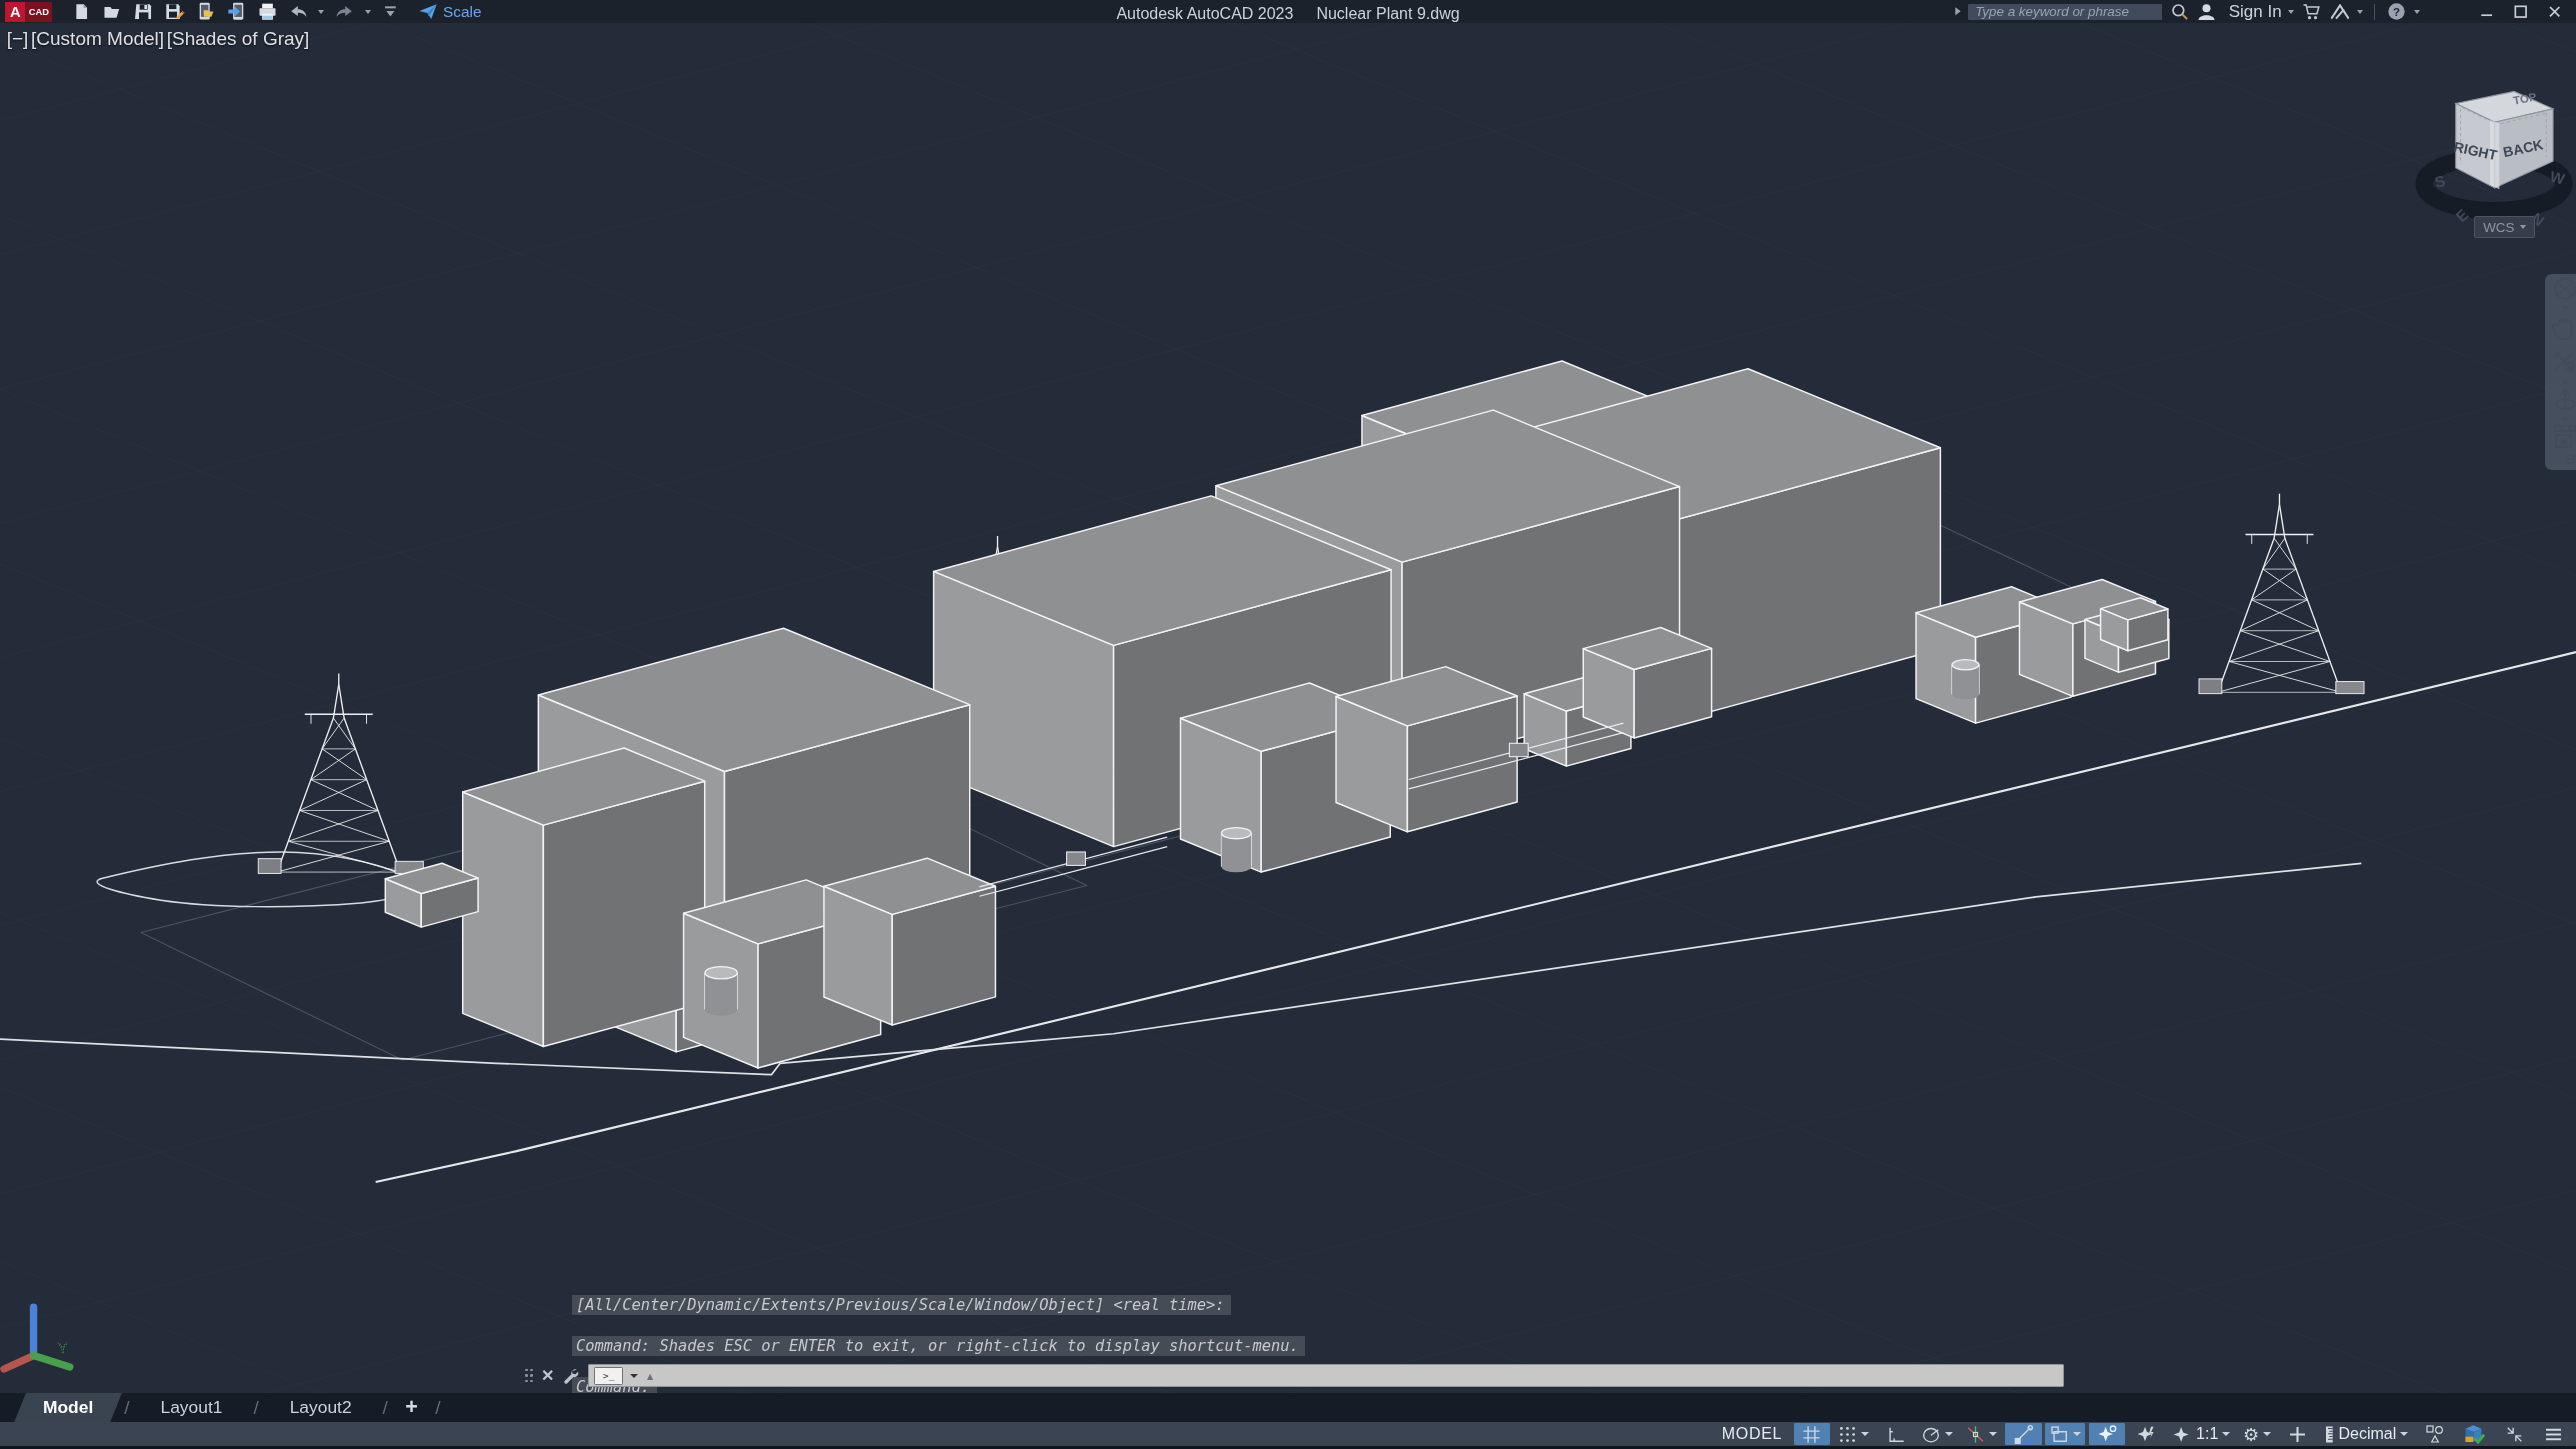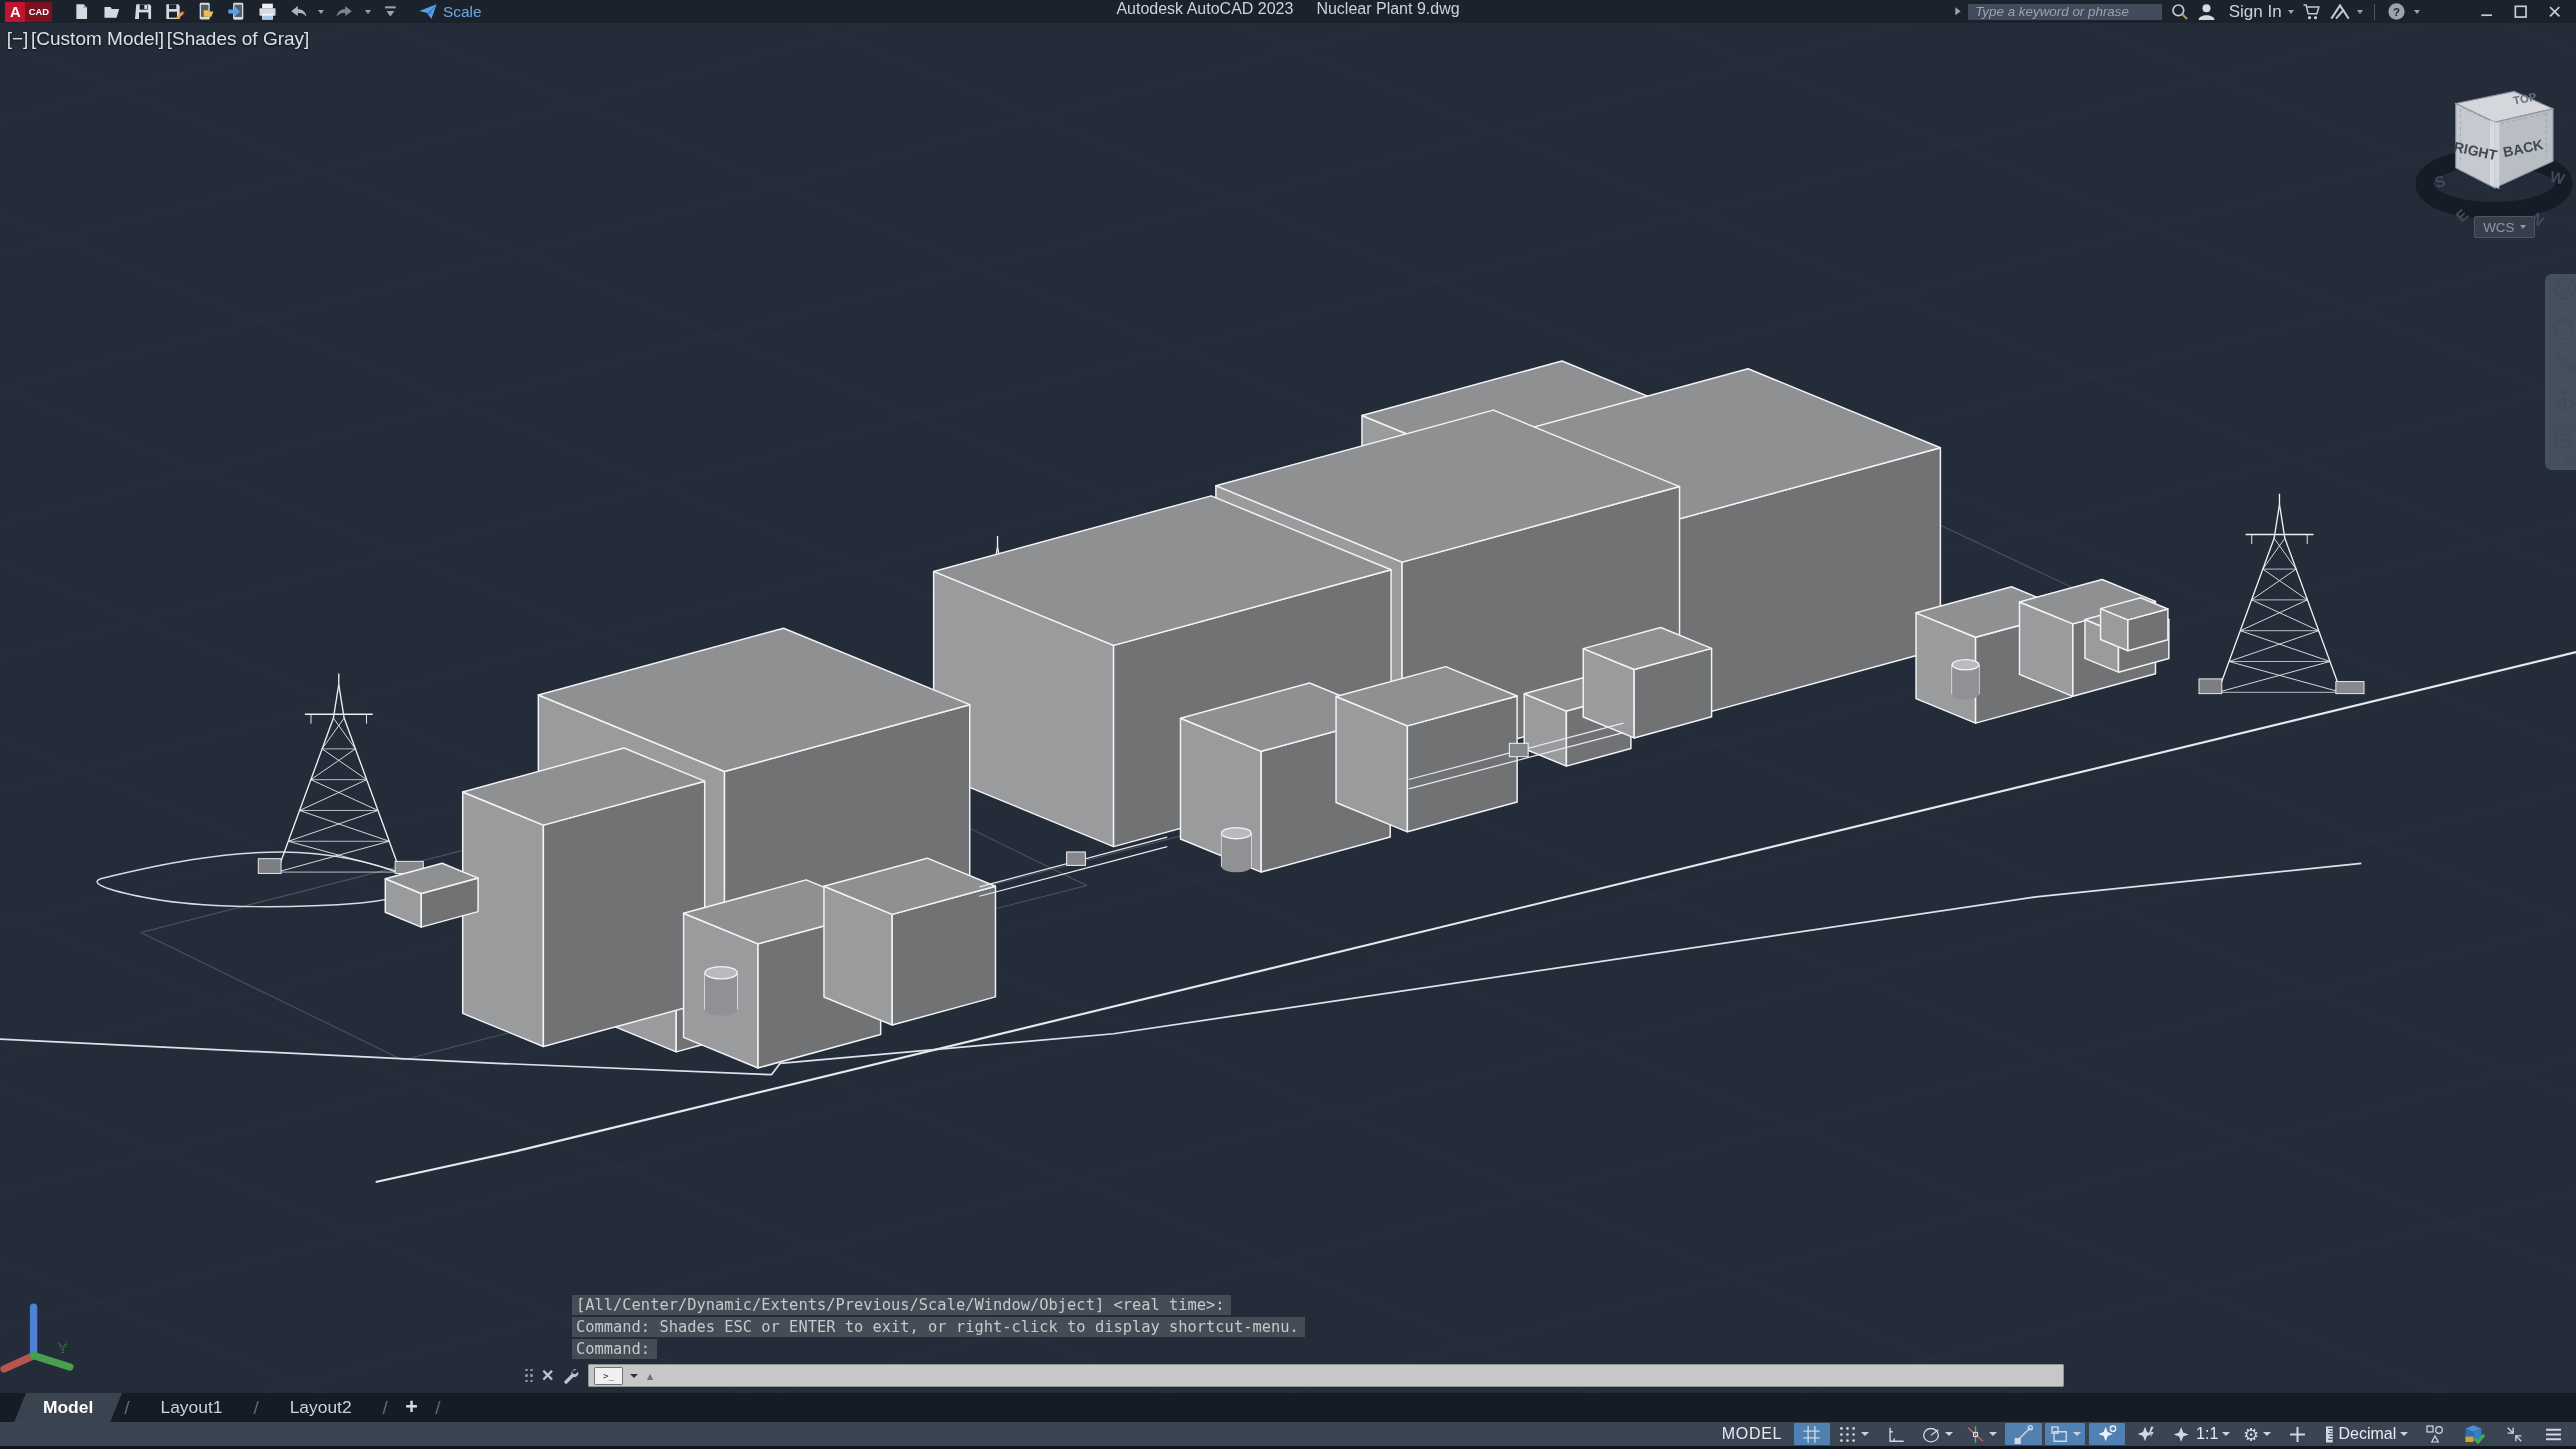--- a/index.html
+++ b/index.html
@@ -9,36 +9,36 @@
   
   .titlebar{position:absolute;left:0;top:0;width:2576px;height:23px;background:#1c222c;display:flex;align-items:center;z-index:30;color:#ccd2da;}
   .qat{display:flex;align-items:center;gap:9.4px;padding-left:5.4px;}
   .logo{display:flex;align-items:stretch;height:20px;margin-right:9.4px;}
   .logo .a{background:#c01530;color:#fff;font-weight:bold;font-size:14.8px;display:flex;align-items:center;justify-content:center;width:20px;}
   .logo .cad{background:#7c1120;color:#fff;font-weight:bold;font-size:9.4px;display:flex;align-items:center;justify-content:center;width:27px;}
   .icon-btn{width:21.5px;height:19px;display:flex;align-items:center;justify-content:center;}
   .caret{width:0;height:0;border-left:4px solid transparent;border-right:4px solid transparent;border-top:4.7px solid #9aa3b0;}
   .caret.sm{border-left-width:3.4px;border-right-width:3.4px;border-top-width:4px;}
   .share{display:flex;align-items:center;gap:5.4px;color:#6aa7e8;font-size:15.4px;margin-left:6.7px;}
-  .title-center{position:absolute;left:50%;top:0;height:23px;transform:translateX(-50%);display:flex;align-items:flex-start;gap:23px;font-size:16px;color:#ccd2da;white-space:nowrap;}
+  .title-center{position:absolute;left:50%;top:0;height:23px;transform:translateX(-50%);display:flex;align-items:flex-end;gap:23px;font-size:16px;color:#ccd2da;white-space:nowrap;}
   .tb-right{margin-left:auto;display:flex;align-items:center;gap:6.7px;padding-right:8px;}
   .search-box{width:180px;height:16px;background:#424b5b;border:none;border-radius:1.3px;color:#d5dae2;font-size:13.4px;font-style:italic;padding:0 6.7px;font-family:"Liberation Sans",sans-serif;outline:none;}
   .search-box::placeholder{color:#99a2b0;}
   .signin{display:flex;align-items:center;gap:13px;font-size:17px;color:#ccd2da;}
   .tb-divider{width:1.3px;height:16px;background:#4a5362;margin:0 4px;}
   .winbtn{width:27px;height:20px;display:flex;align-items:center;justify-content:center;color:#c9ced6;font-size:14.8px;}
   
   .vp-controls{position:absolute;left:6.7px;top:28px;z-index:20;font-size:19px;color:#dde1e6;text-shadow:0 0.7px 2px rgba(0,0,0,.7);display:flex;gap:2.7px;}
   .viewcube{position:absolute;left:2412px;top:82px;width:164px;height:161px;z-index:20;}
   .wcs-pill{position:absolute;left:2474px;top:216px;width:59px;height:20px;background:#363e4b;border:0.7px solid #4c5564;border-radius:2px;display:flex;align-items:center;justify-content:center;gap:5.4px;color:#8d97a6;font-size:13.4px;z-index:20;}
   .wcs-pill .caret{border-top-color:#8d97a6;border-left-width:3.4px;border-right-width:3.4px;border-top-width:4px;}
   .navbar{position:absolute;left:2545px;top:274px;width:31px;height:196px;background:rgba(126,137,153,.38);border-radius:6.7px 0 0 6.7px;z-index:20;}
   .ucs{position:absolute;left:0;top:1295px;z-index:5;}
   .cmd-history{position:absolute;left:572px;top:1295px;z-index:20;font-family:"DejaVu Sans Mono",monospace;font-size:15.4px;color:#c6c9ce;}
-  .cmd-history div{background:rgba(74,79,88,.92);width:fit-content;padding:0.7px 6.7px 1.3px 4px;margin-bottom:2px;}
+  .cmd-history div{background:rgba(74,79,88,.92);width:fit-content;padding:0.7px 6.7px 1.3px 4px;margin-bottom:21px;font-style:italic;}
   .cmd-bar{position:absolute;left:525px;top:1364px;width:1539px;height:23px;z-index:20;display:flex;align-items:center;gap:8px;}
   .grip{display:grid;grid-template-columns:2.7px 2.7px;grid-gap:2.7px;}
   .grip i{width:2.7px;height:2.7px;background:#8a93a1;border-radius:50%;}
   .cmd-x{color:#bec4cc;font-size:16px;font-weight:bold;}
   .cmd-field{flex:1;height:21.5px;background:#c7c7c7;border:0.7px solid #90959a;border-radius:1.3px;display:flex;align-items:center;padding:0 5.4px;gap:6.7px;}
   .cmd-badge{width:27px;height:16px;background:#f1f1f1;border:0.7px solid #6f7277;border-radius:1.3px;display:flex;align-items:center;justify-content:center;font-family:"DejaVu Sans Mono",monospace;font-size:9.4px;color:#333;}
   .cmd-badge-caret{width:0;height:0;border-left:4px solid transparent;border-right:4px solid transparent;border-top:4.7px solid #333;}
   .cmd-input{flex:1;background:transparent;border:none;outline:none;font-family:"DejaVu Sans Mono",monospace;font-style:italic;font-size:16px;color:#4a4d52;}
   .cmd-input::placeholder{color:#55585d;}
   .cmd-up{color:#6f7377;font-size:10.7px;}

